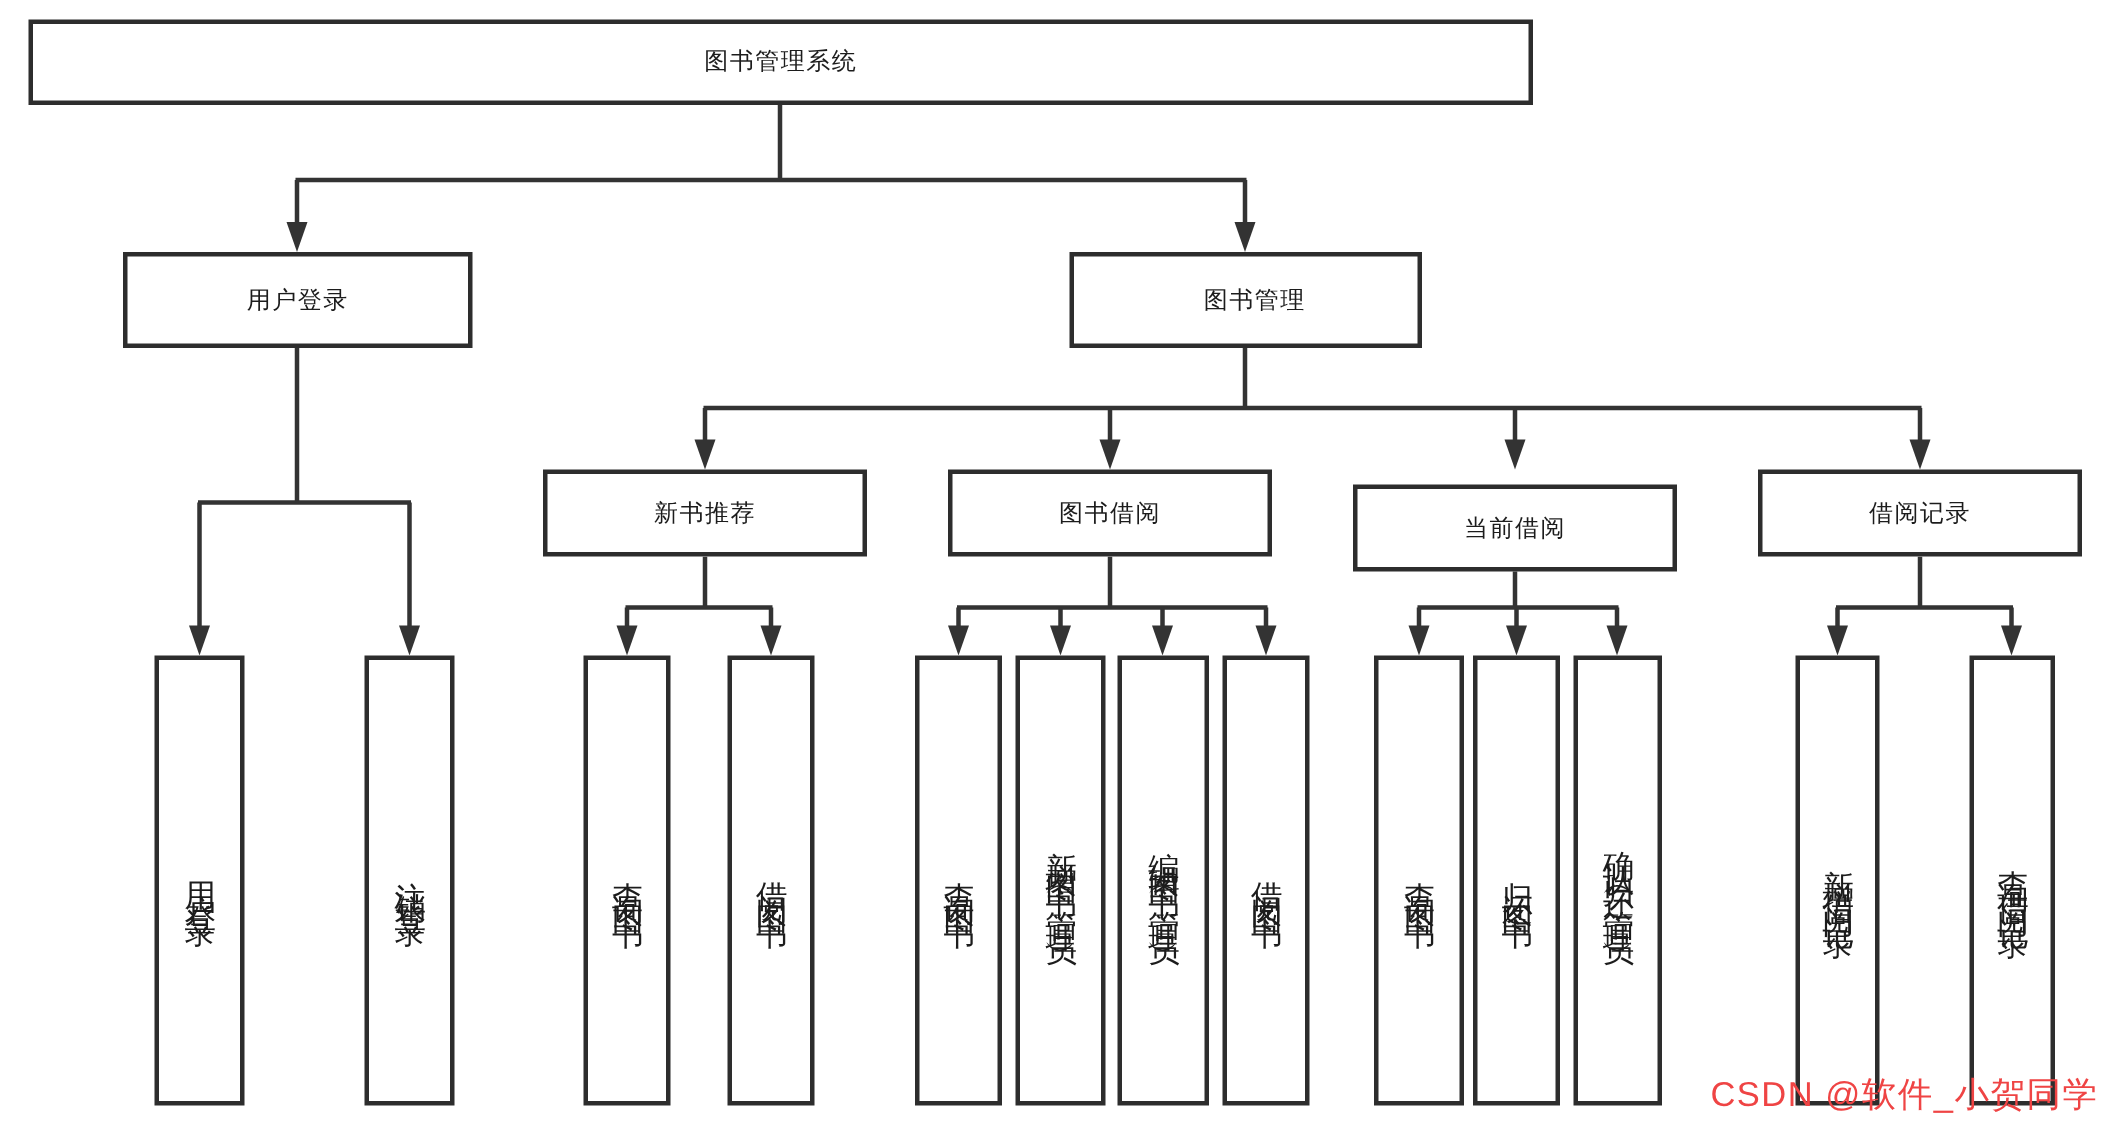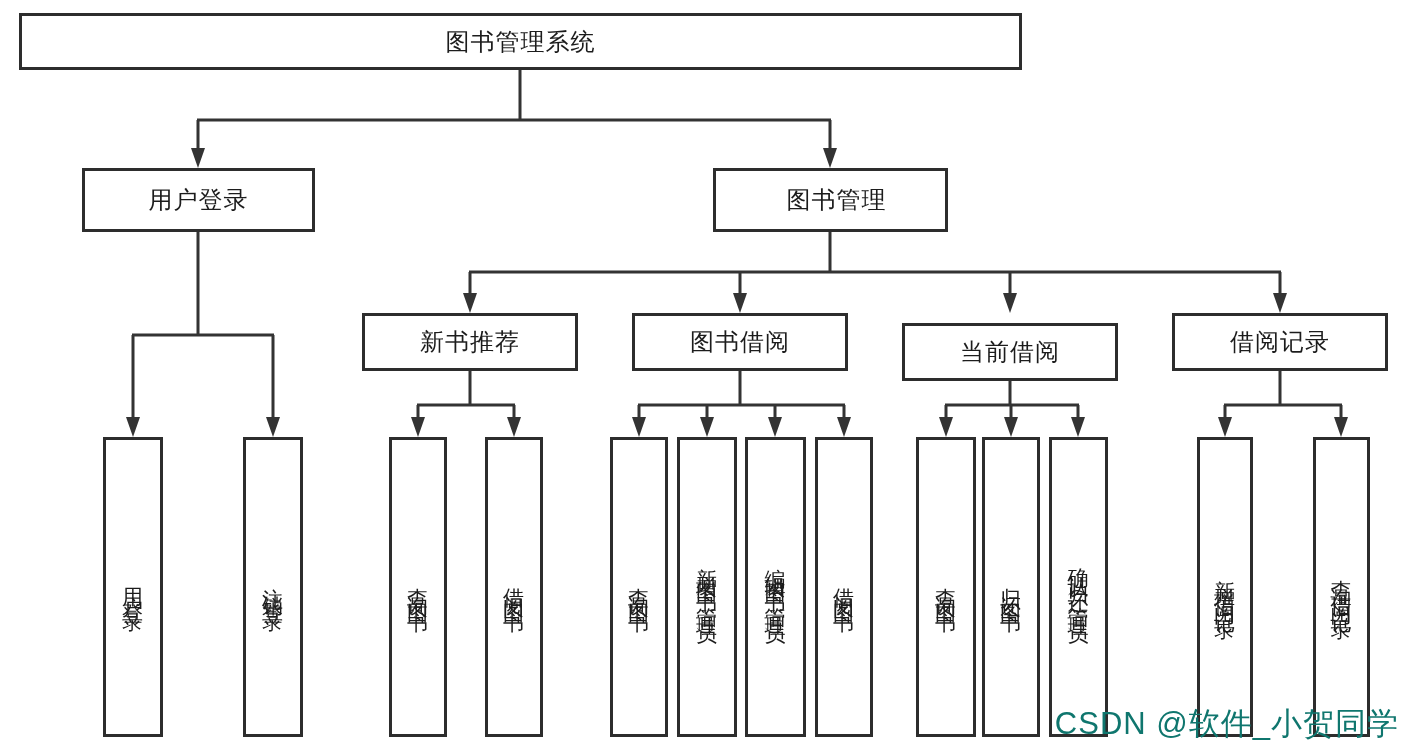--- a/index.html
+++ b/index.html
@@ -24,21 +24,21 @@
     pointer-events: none;
   }
   .hbox {
     position: absolute;
     box-sizing: border-box;
     border: 3px solid #2d2d2d;
     background: #ffffff;
     display: flex;
     align-items: center;
     justify-content: center;
-    font-size: 24px;
+    font-size: 16px;
     color: #1c1c1c;
     letter-spacing: 1px;
     white-space: nowrap;
   }
   .vbox {
     position: absolute;
     box-sizing: border-box;
     border: 3px solid #2d2d2d;
     background: #ffffff;
     display: flex;
@@ -50,22 +50,22 @@
     writing-mode: vertical-rl;
     text-orientation: mixed;
     font-size: 21px;
     letter-spacing: 8px;
     line-height: 1.1;
   }
   .watermark {
     position: absolute;
     right: 6px;
     bottom: 2px;
-    font-size: 31px;
-    color: #0f766e;
+    font-size: 23px;
+    color: #ef4444;
     letter-spacing: 1px;
     z-index: 5;
     white-space: nowrap;
   }
 </style>
 </head>
 <body>
 
 <div class="canvas">
 

